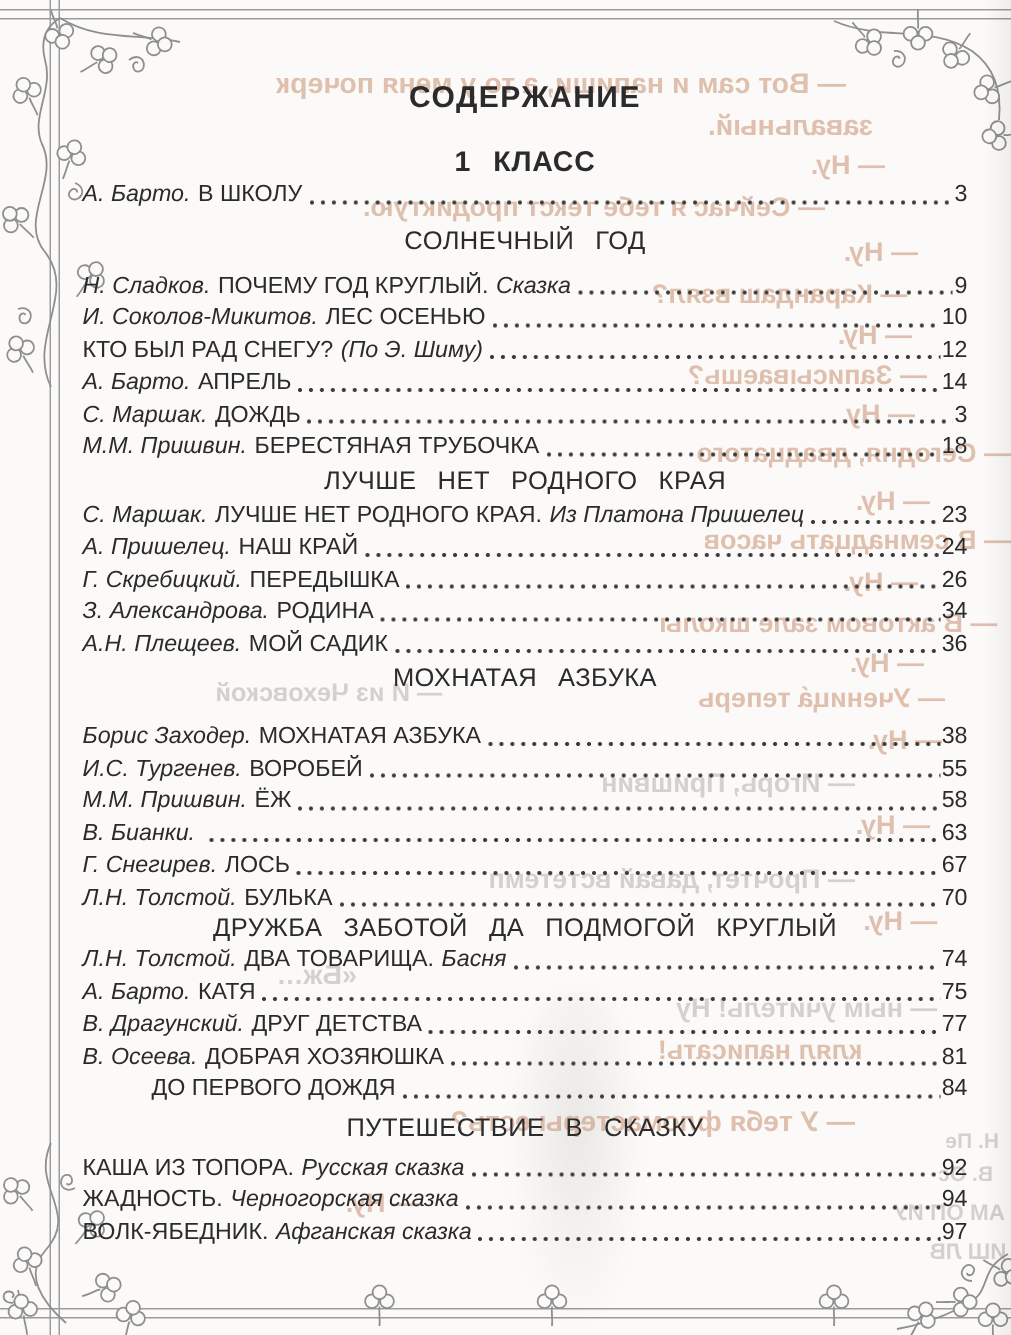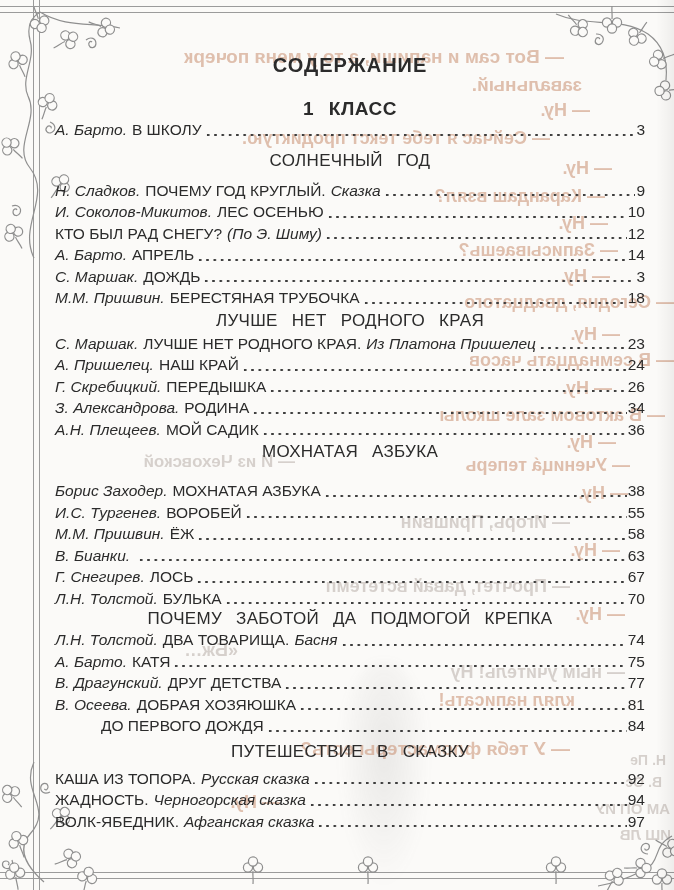--- a/index.html
+++ b/index.html
@@ -290,21 +290,21 @@
             <span class="leader"></span>
             <span class="pg">67</span>
           </div>
           <div class="row">
             <span class="pre">Л.Н. Толстой.</span>
             <span class="main">БУЛЬКА</span>
             <span class="leader"></span>
             <span class="pg">70</span>
           </div>
         </div>
-        <div class="shead sh4">ПОЧЕМУ ЗАБОТОЙ ДА ПОДМОГОЙ КРЕПКА</div>
+        <div class="shead sh4">ДРУЖБА ЗАБОТОЙ ДА ПОДМОГОЙ КРУГЛЫЙ</div>
         <div class="list ls4">
           <div class="row">
             <span class="pre">Л.Н. Толстой.</span>
             <span class="main">ДВА ТОВАРИЩА.</span>
             <span class="post">Басня</span>
             <span class="leader"></span>
             <span class="pg">74</span>
           </div>
           <div class="row">
             <span class="pre">А. Барто.</span>

